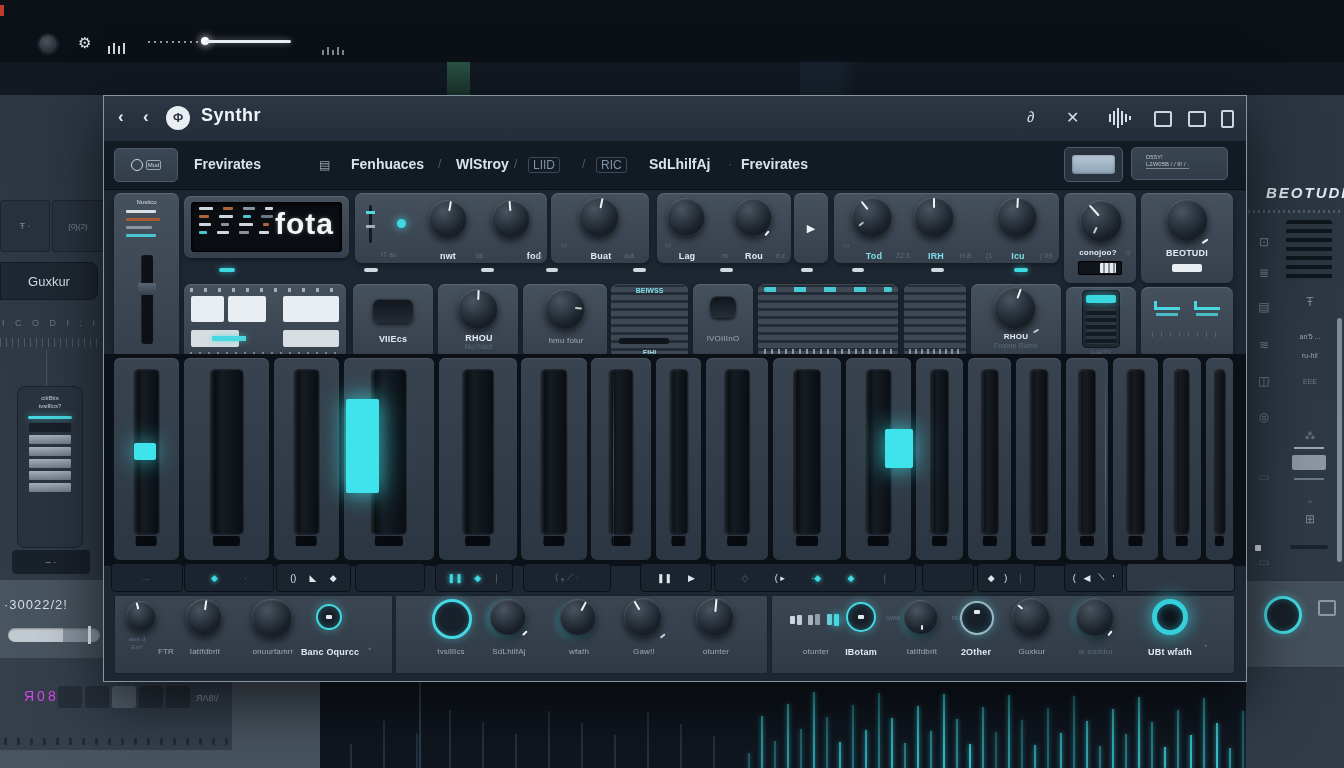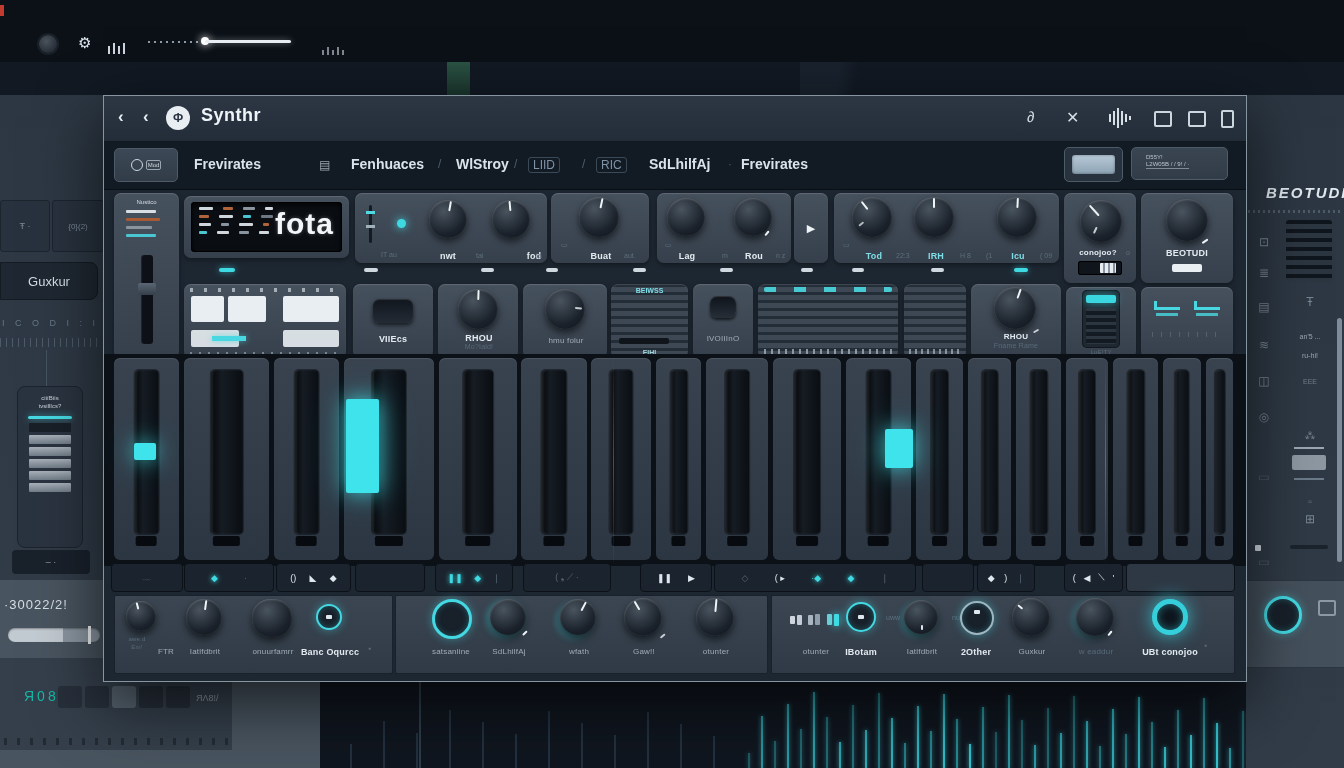--- a/index.html
+++ b/index.html
@@ -28,21 +28,21 @@
   .lfader .tl{font-size:6px;color:#cdd6de;text-align:center;margin-top:8px;line-height:7px}
   .tealline{margin:6px auto 4px;width:44px;height:3px;background:#46d9e2;border-radius:2px;box-shadow:0 0 7px #46d9e2aa}
   .fbars i{display:block;width:42px;height:9px;margin:3px auto;background:linear-gradient(180deg,#a8b1ba,#707c87);border-radius:1px}
   .fbars i:first-child{background:#1a2028}
   .lbottombar{left:12px;top:550px;width:78px;height:24px;background:#19212b;border-radius:4px;color:#93a1ad;font-size:9px;display:flex;align-items:center;justify-content:center}
   .lightpanel{left:0;top:580px;width:320px;height:188px;background:#48545f}
   .numtxt{left:4px;top:597px;font-size:13px;color:#d7dfe6;letter-spacing:1px}
   .lslider{left:8px;top:628px;width:92px;height:14px;border-radius:7px;background:linear-gradient(90deg,#c3cbd2 60%,#8b97a2 60%);box-shadow:inset 0 1px 2px #00000055}
   .lsliderthumb{left:88px;top:626px;width:3px;height:18px;background:#f2f5f8}
   .darkinset{left:0;top:658px;width:232px;height:92px;background:#343f4b}
-  .robtxt{left:24px;top:688px;font-size:14px;color:#14b8a6;letter-spacing:3px}
+  .robtxt{left:24px;top:688px;font-size:14px;color:#d946ef;letter-spacing:3px}
   .pads i{display:inline-block;width:24px;height:22px;margin-right:3px;background:#272f3a;border-radius:3px}
   .pads i.lit{background:#55626e}
   .r8txt{left:196px;top:693px;font-size:9px;color:#8d9aa6}
   .ltick{left:4px;top:738px;width:226px;height:7px;background:repeating-linear-gradient(90deg,#222b34 0 3px,transparent 3px 13px)}
   .wave{left:320px;top:681px;width:1024px;height:87px;background:#10161f;border-top:1px solid #1d2733}
   .waveedge{left:419px;top:681px;width:2px;height:87px;background:#2b3c4a}
   .rpanel{left:1246px;top:95px;width:98px;height:673px;background:linear-gradient(180deg,#2b3642,#313c48)}
   .beotudi{left:1266px;top:184px;font-size:15px;font-weight:bold;font-style:italic;color:#e2eaf1;letter-spacing:2px}
   .rdots{left:1248px;top:210px;width:94px;height:3px;background:repeating-linear-gradient(90deg,#5c6c7a 0 2px,transparent 2px 5px);opacity:.7}
   .ricoA{left:1252px;width:24px;text-align:center;font-size:12px;color:#8b99a6;opacity:.8}
@@ -657,21 +657,21 @@
   <span class="klabel" style="left:101px;top:551px">Iatlfdbrit</span>
   <div class="knob" style="left:148px;top:503px;width:40px;height:38px;border-radius:46%"></div>
   <span class="klabel" style="left:169px;top:551px">onuurfamrr</span>
   <div class="ring" style="left:212px;top:508px;width:22px;height:22px;border-width:2px">
       <span class="cdot"></span>
     </div>
   <span class="klabel b" style="left:226px;top:551px">Banc Oqurcc</span>
   <span class="klabel dim" style="left:266px;top:548px">▪</span>
 
   <div class="ring" style="left:328px;top:503px;width:34px;height:34px"></div>
-  <span class="klabel" style="left:347px;top:551px">satsaniine</span>
+  <span class="klabel" style="left:347px;top:551px">tvsillIcs</span>
   <div class="knob" style="left:386px;top:503px;width:36px;height:36px;box-shadow:0 4px 7px rgba(0,0,0,.55),inset 0 1px 2px rgba(255,255,255,.22),-3px 2px 6px rgba(67,216,226,.5)">
       <span class="tick" style="top:auto;bottom:3px;left:68%;height:6px;transform:rotate(45deg)"></span>
     </div>
   <span class="klabel" style="left:405px;top:551px">SdLhilfAj</span>
   <div class="knob" style="left:456px;top:503px;width:36px;height:36px;box-shadow:0 4px 7px rgba(0,0,0,.55),inset 0 1px 2px rgba(255,255,255,.22),-4px 4px 6px rgba(67,216,226,.35)">
       <span class="tick" style="transform:rotate(28deg)"></span>
     </div>
   <span class="klabel" style="left:475px;top:551px">wfath</span>
   <div class="knob" style="left:520px;top:502px;width:38px;height:38px">
       <span class="tick" style="transform:rotate(-30deg)"></span>
@@ -705,15 +705,15 @@
   <span class="klabel b" style="left:872px;top:551px">2Other</span>
   <div class="knob" style="left:908px;top:502px;width:38px;height:38px">
       <span class="tick" style="transform:rotate(-50deg);height:6px"></span>
     </div>
   <span class="klabel" style="left:928px;top:551px">Guxkur</span>
   <div class="knob" style="left:972px;top:502px;width:38px;height:38px;box-shadow:0 4px 7px rgba(0,0,0,.55),inset 0 1px 2px rgba(255,255,255,.22),-4px 2px 7px rgba(67,216,226,.3)">
       <span class="tick" style="top:auto;bottom:3px;left:62%;height:6px;transform:rotate(40deg)"></span>
     </div>
   <span class="klabel dim" style="left:992px;top:551px">w eaddur</span>
   <div class="glowk" style="left:1048px;top:503px;width:26px;height:26px"></div>
-  <span class="klabel b" style="left:1066px;top:551px">UBt conojoo</span>
+  <span class="klabel b" style="left:1066px;top:551px">UBt wfath</span>
   <span class="klabel dim" style="left:1102px;top:545px">▪</span>
 </div>
 
 </body></html>

